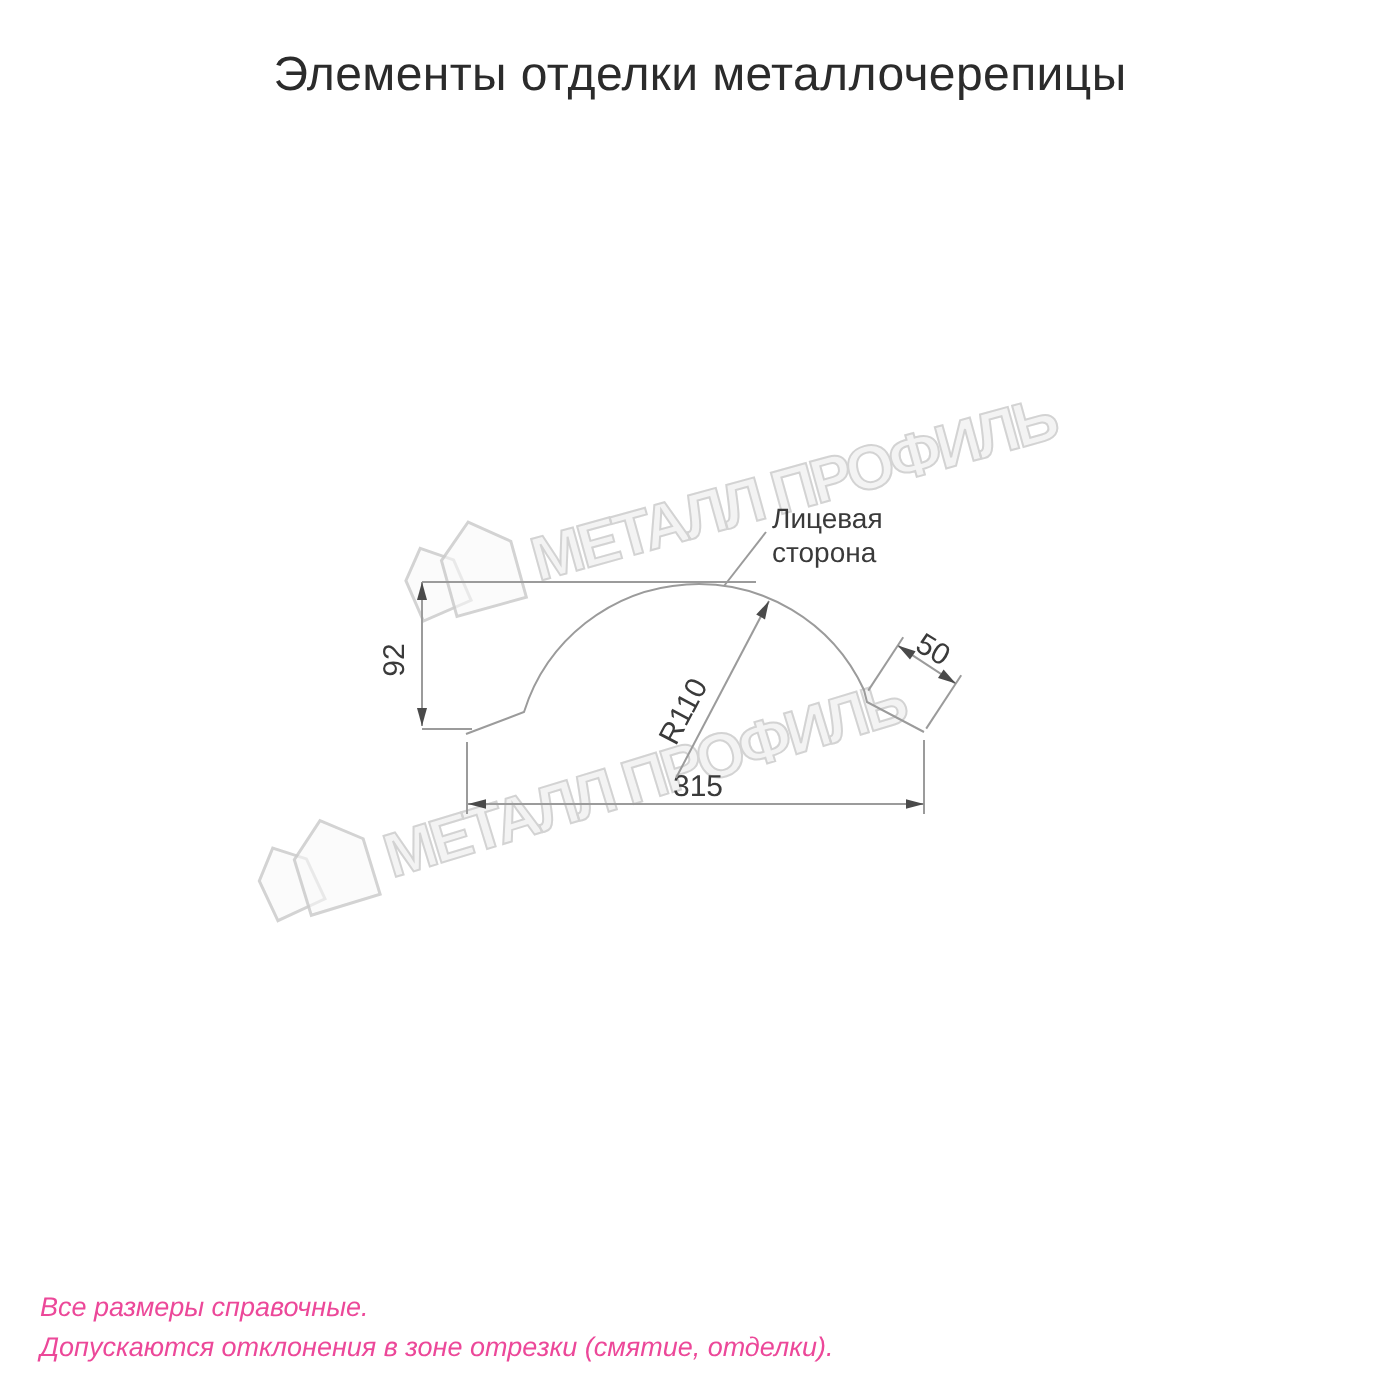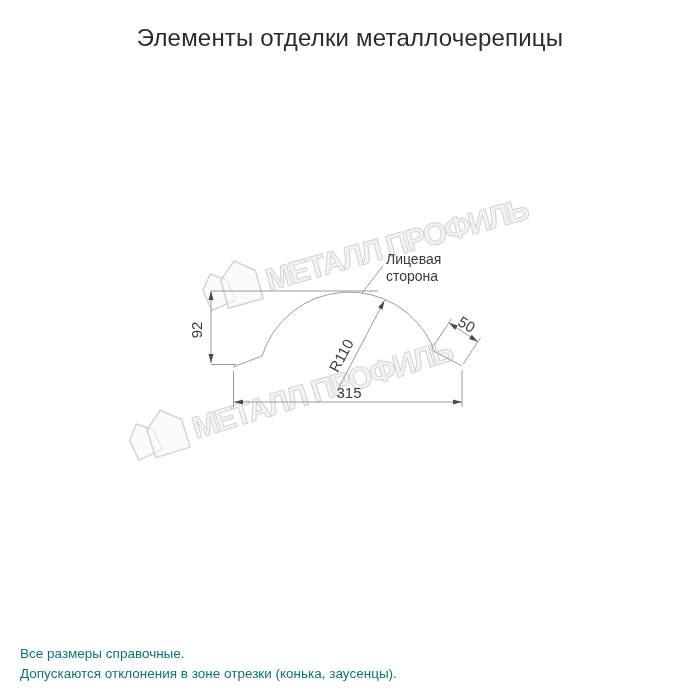--- a/index.html
+++ b/index.html
@@ -44,21 +44,22 @@
     top: 0;
     width: 700px;
     height: 700px;
   }
   .footer {
     position: absolute;
     left: 20px;
     top: 644px;
     font-size: 13.5px;
     line-height: 20px;
-    color: #0f766e;
+    color: #ec4899;
+    font-style: italic;
   }
   .dline { stroke: #9b9b9b; stroke-width: 1; fill: none; }
   .arrow { fill: #4a4a4a; stroke: none; }
   .dimtext {
     fill: #3a3a3a;
     font-family: "Liberation Sans", "DejaVu Sans", sans-serif;
     font-size: 15px;
   }
   .labeltext {
     fill: #3a3a3a;
@@ -126,16 +127,16 @@
     <polygon class="arrow" points="384.5,300.5 382.5,309.7 378.1,307.3"></polygon>
     <text class="dimtext" transform="translate(346 358) rotate(-62)" text-anchor="middle">R110</text>
 
     <path class="dline" d="M 362 293 L 383 266"></path>
     <text class="labeltext" x="386" y="264">Лицевая</text>
     <text class="labeltext" x="386" y="281">сторона</text>
   </svg>
 
   <div class="footer">
     <div>Все размеры справочные.</div>
-    <div>Допускаются отклонения в зоне отрезки (конька, заусенцы).</div>
+    <div>Допускаются отклонения в зоне отрезки (смятие, отделки).</div>
   </div>
 
 </div>
 
 </body></html>

